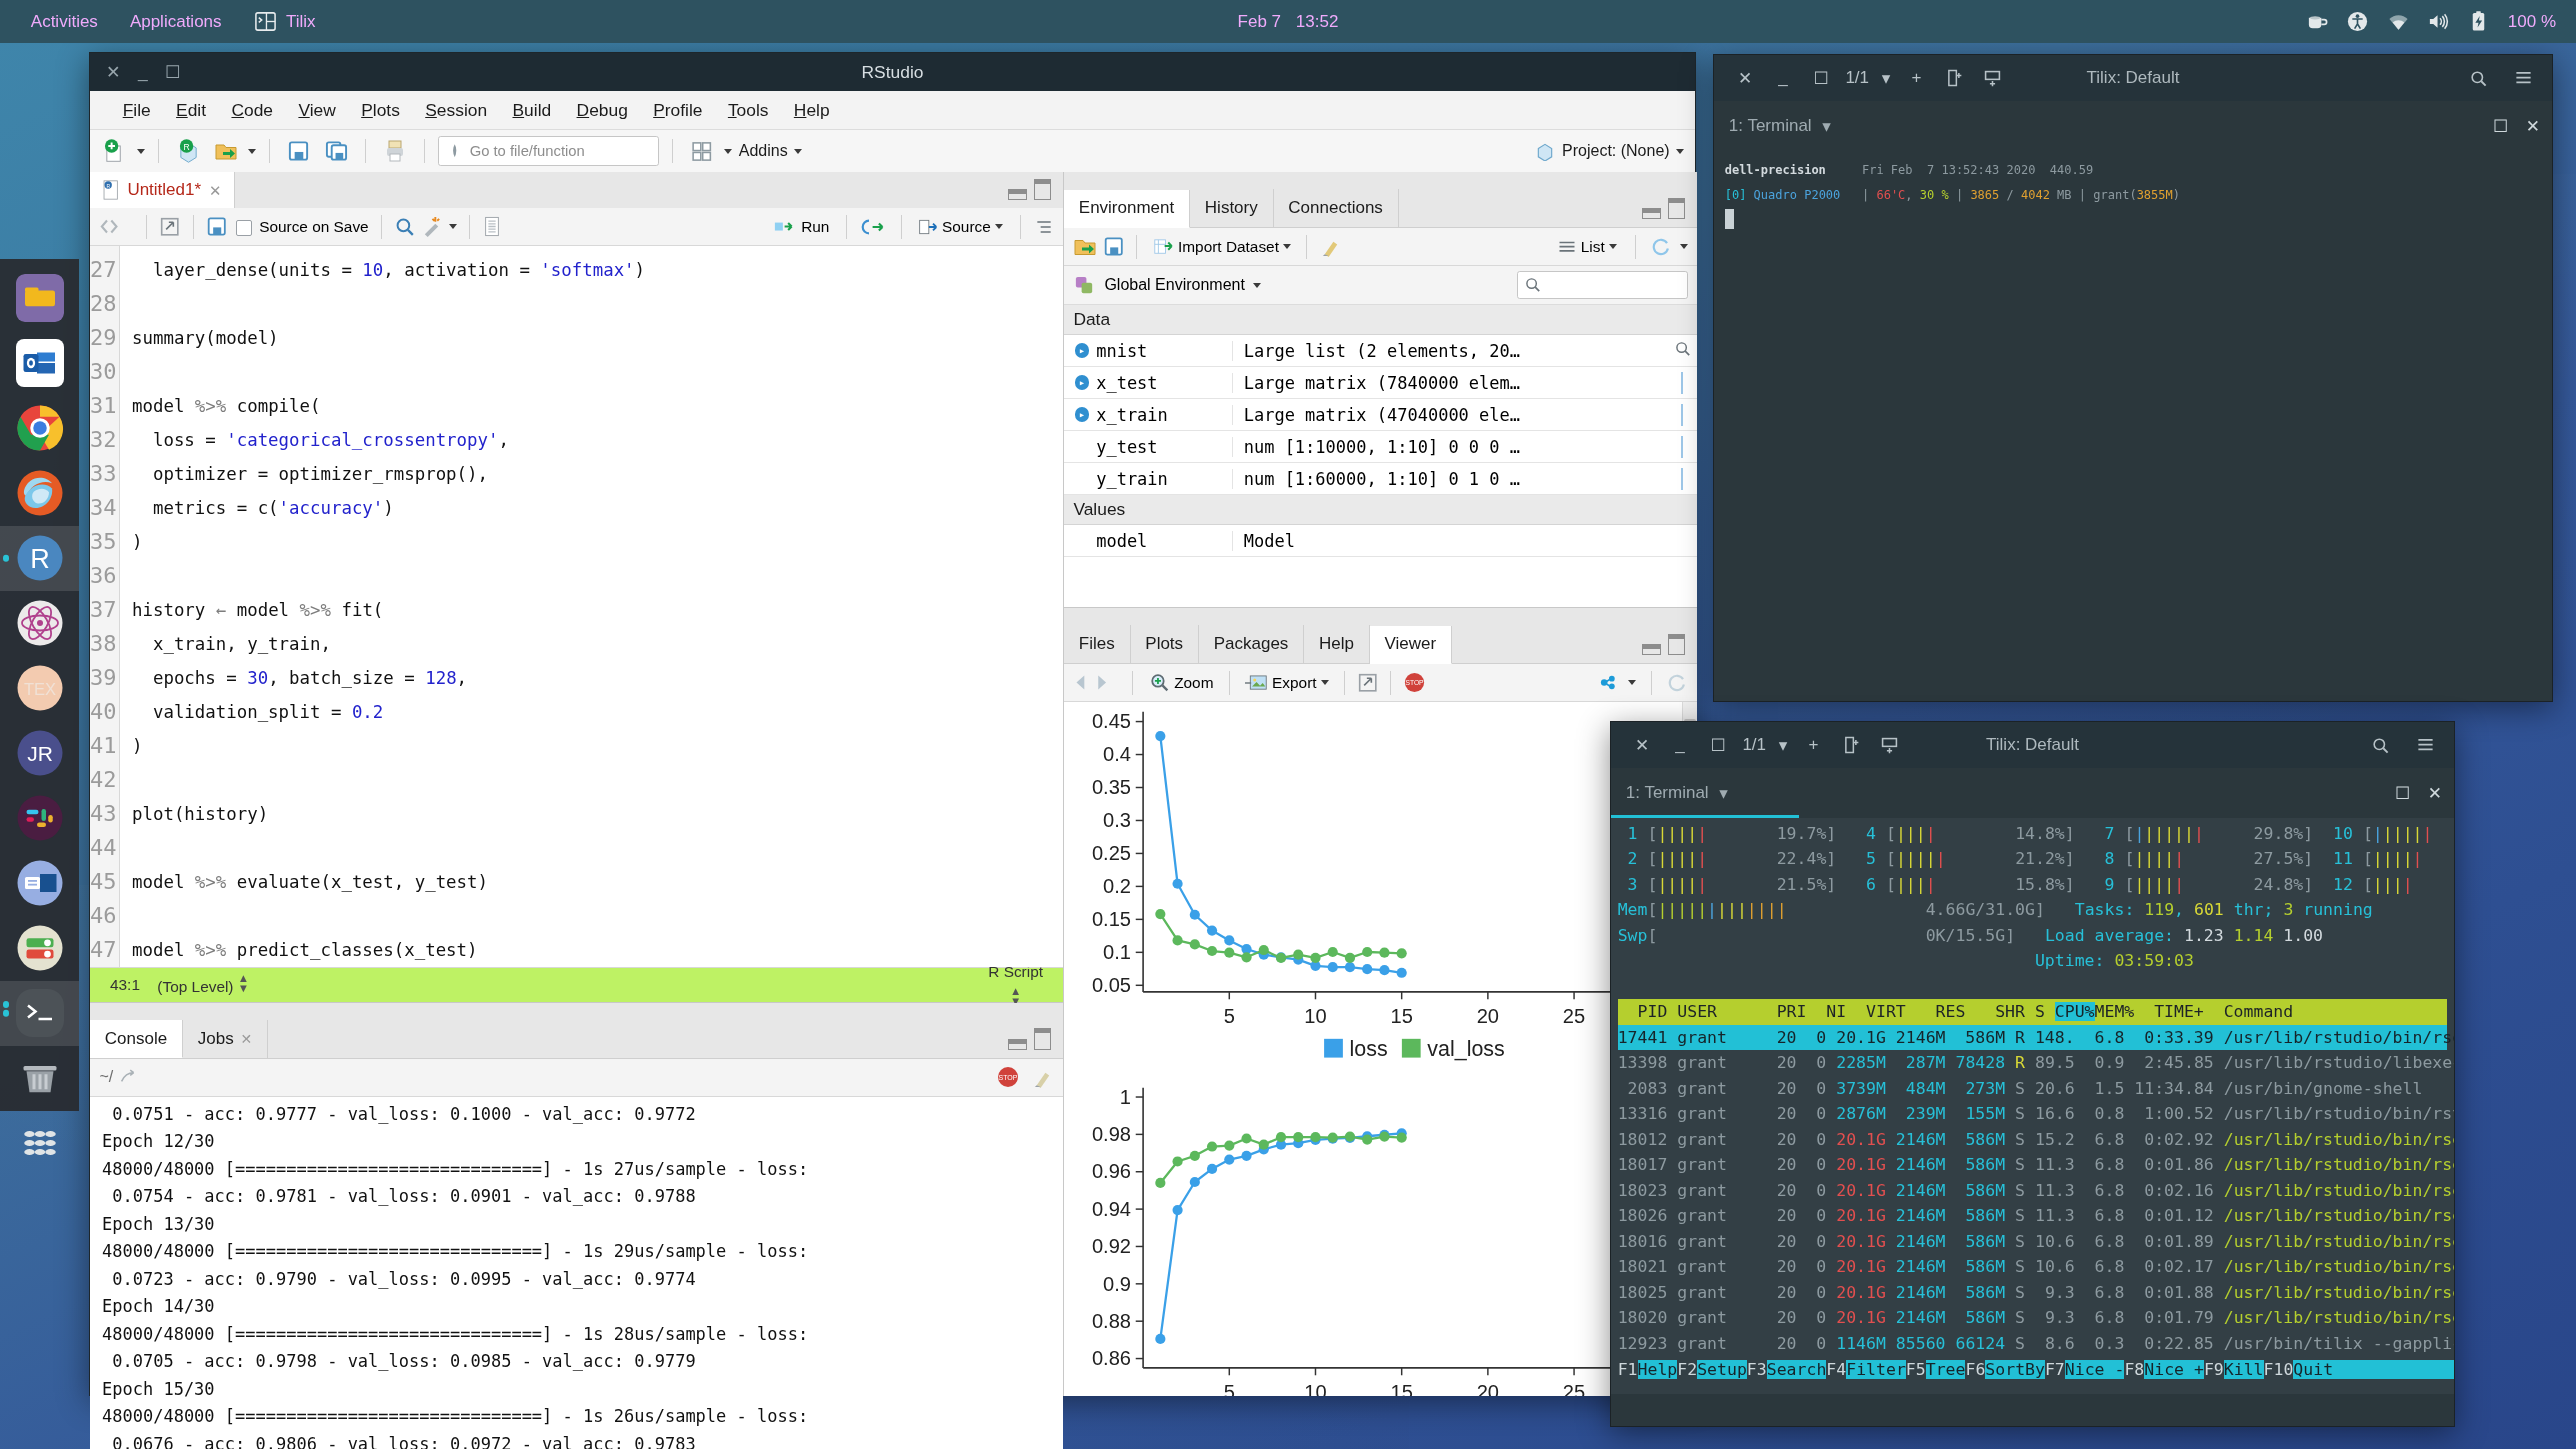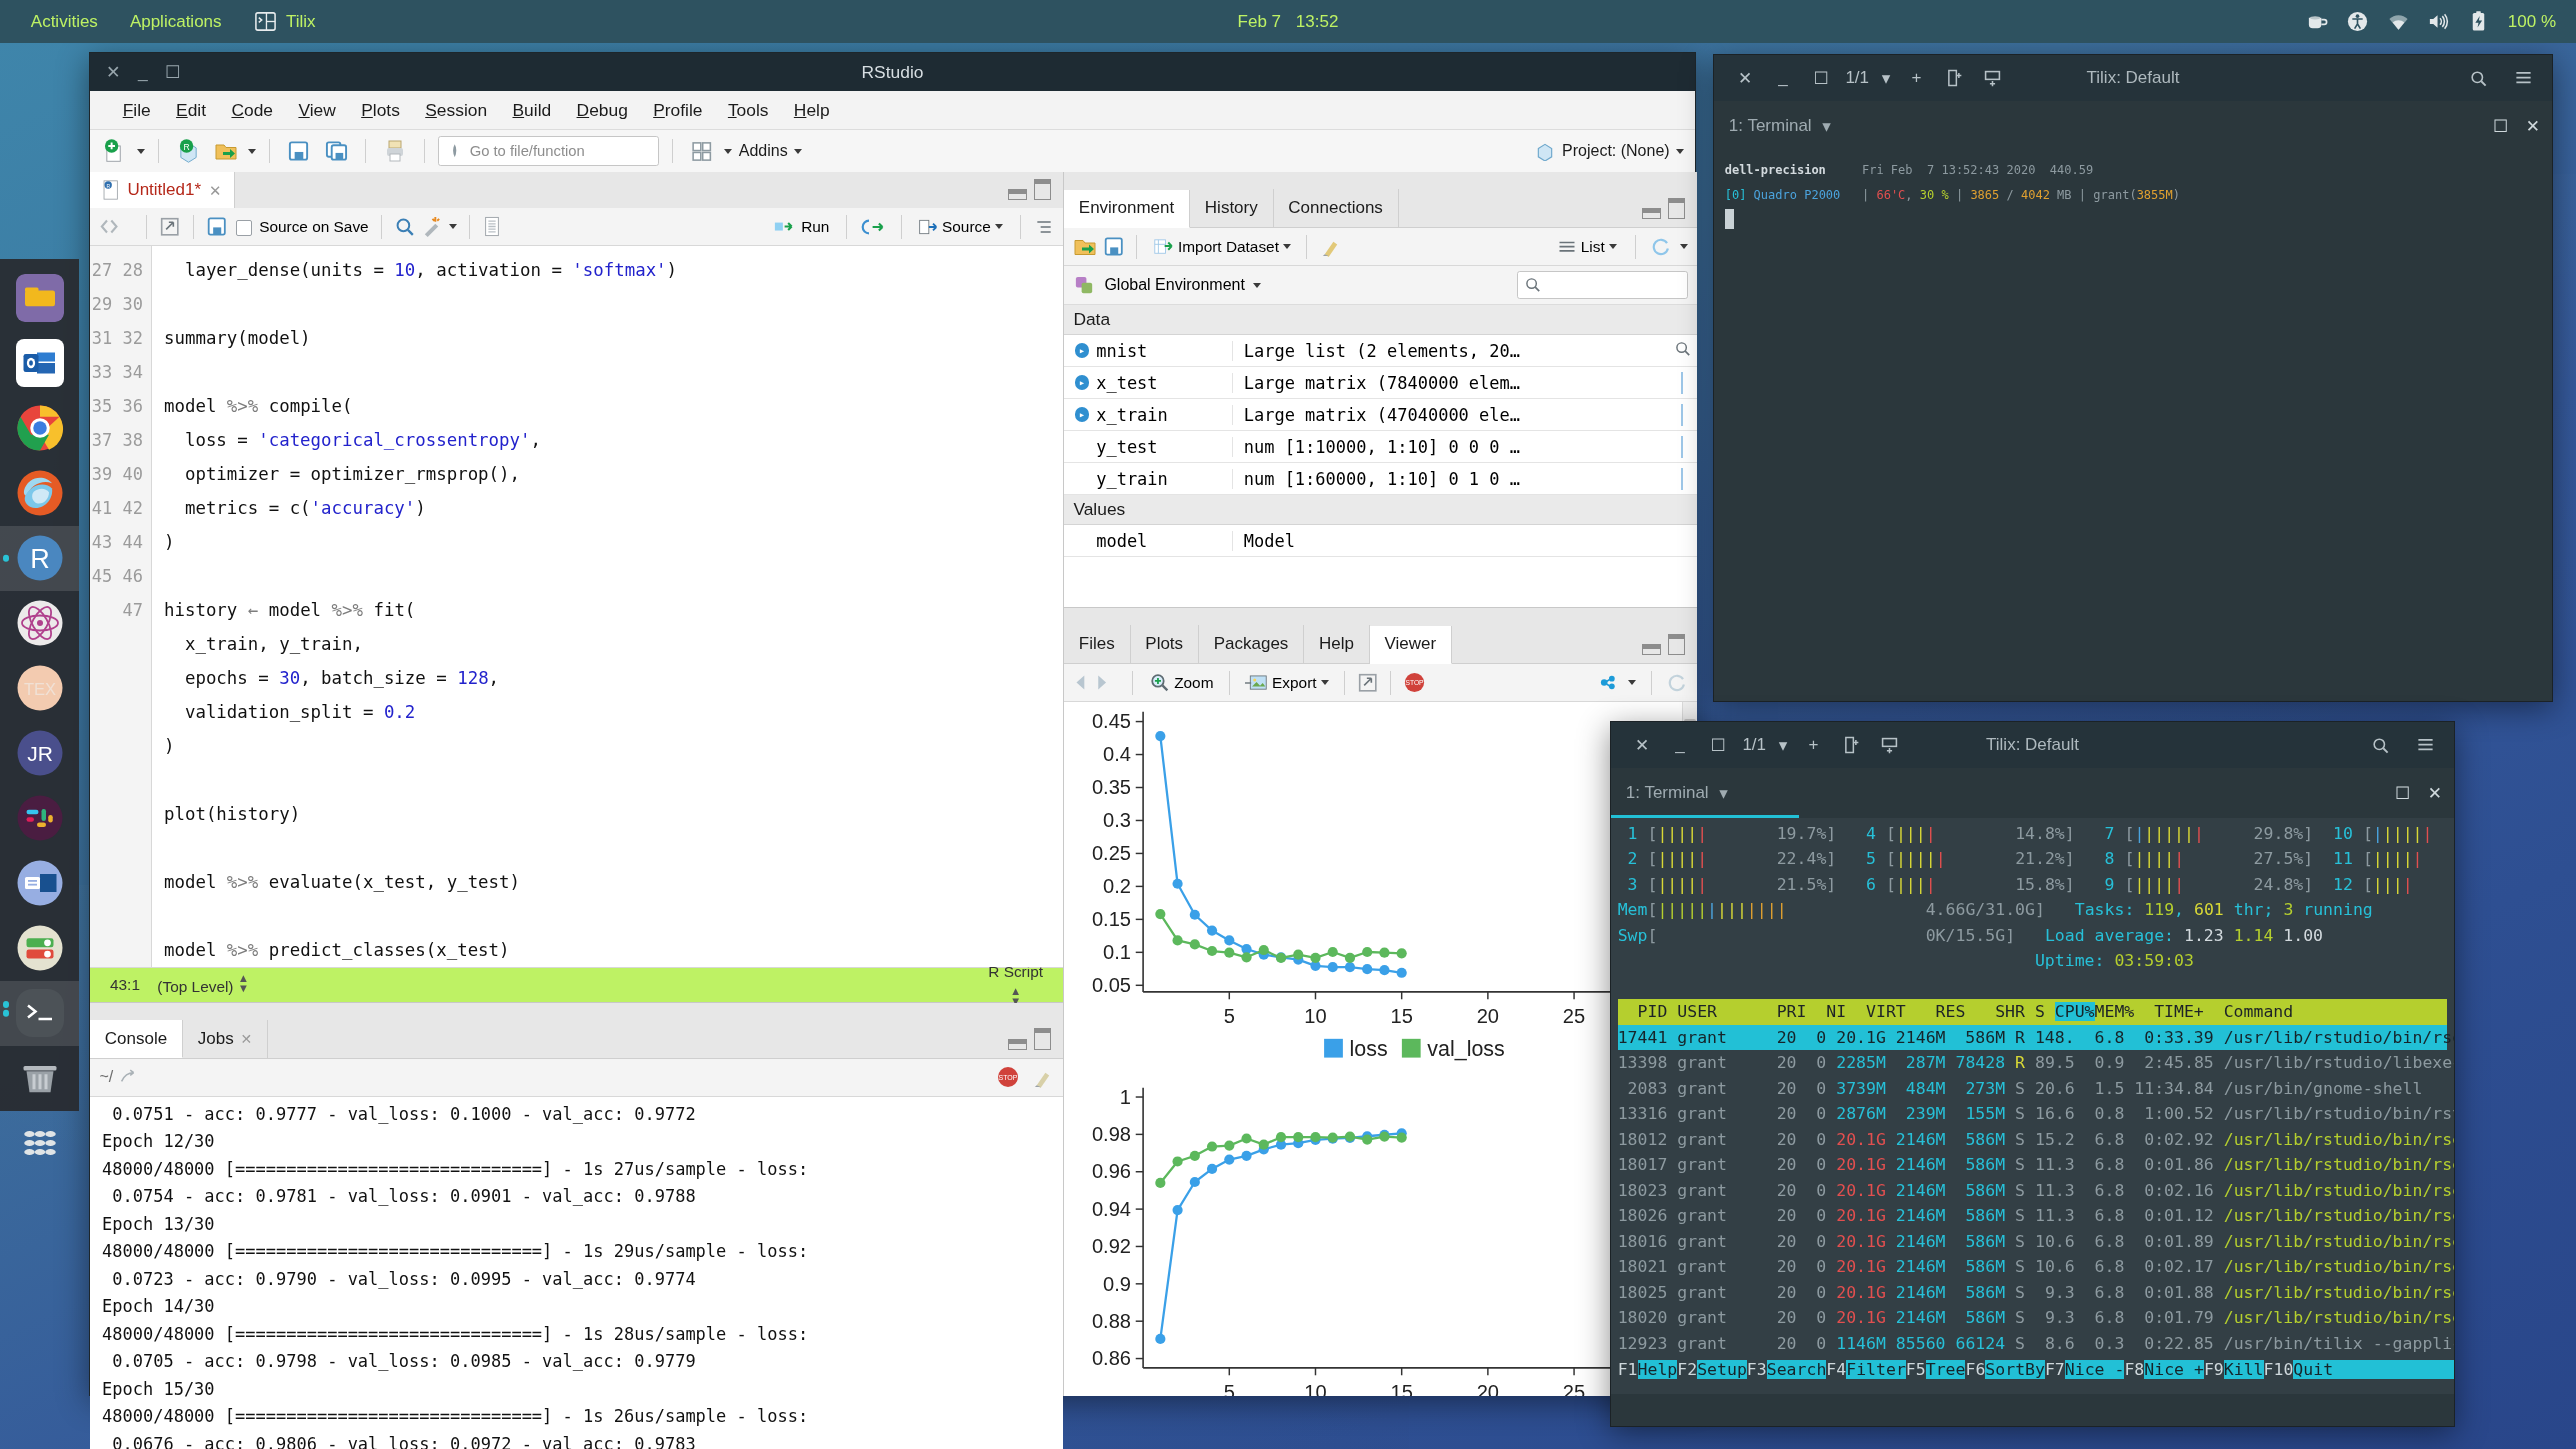--- a/index.html
+++ b/index.html
@@ -14,21 +14,21 @@
   .wall-a { left:0; top:885px; width:704px; height:564px;
     background:linear-gradient(200deg, rgba(255,255,255,.22), rgba(255,255,255,0) 70%); }
   .wall-b { left:470px; top:637px; width:939px; height:812px;
     background:linear-gradient(25deg, rgba(0,0,0,.25), rgba(0,0,0,0) 62%); }
   .wall-c { left:1778px; top:174px; width:798px; height:1275px;
     background:linear-gradient(160deg, rgba(255,255,255,.16), rgba(255,255,255,0) 58%); }
 
   
   #topbar {
     position:absolute; left:0; top:0; width:2576px; height:43px;
-    background:#2e5260; color:#bef264; display:flex; align-items:center;
+    background:#2e5260; color:#f0abfc; display:flex; align-items:center;
     font-size:17px; z-index:60;
   }
   #topbar .tb-item { padding:0 16px; height:43px; display:flex; align-items:center; gap:9.4px; }
   #topbar .tb-item.activities { margin-left:14.8px; font-weight:400; }
   #tb-clock { position:absolute; left:50%; transform:translateX(-50%); display:flex; gap:14.8px; }
   #tb-right { position:absolute; right:20px; display:flex; align-items:center; gap:17.4px; }
   .tb-ico { width:23px; height:23px; display:block; }
 
   
   #dock {
@@ -87,23 +87,23 @@
      display:flex; align-items:center; padding:0 9.4px; gap:5.4px; position:relative; font-size:15.4px; }
 
   
   #src-pane { flex:0 0 692px; border-bottom:0.7px solid #c8c8c8; }
   #src-tabs { height:36px; background:#e7e7e7; display:flex; align-items:flex-end; position:relative;}
   #src-tab { height:36px; background:#fff; display:flex; align-items:center; gap:8px;
       padding:0 12px; font-size:17px; border-right:0.7px solid #cfcfcf; }
   #src-tab .fname { color:#b5281a; }
   #src-tab .xclose { color:#9a9a9a; font-size:14.8px; }
   #code-area { flex:1; display:flex; overflow:hidden; position:relative; background:#fff; }
-  #gutter { width:62px; background:#f4f4f4; border-right:0.7px solid #d8d8d8;
+  #gutter { width:30px; background:#f4f4f4; border-right:0.7px solid #d8d8d8;
       text-align:right; padding:6.7px 8px 0 0; color:#9b9b9b;
-      font-family:"DejaVu Sans Mono", monospace; font-size:17px; line-height:34px; }
+      font-family:"DejaVu Sans Mono", monospace; font-size:22px; line-height:34px; }
   #codelines { flex:1; padding:6.7px 0 0 12px; font-family:"DejaVu Sans Mono", monospace;
       font-size:17.4px; line-height:34px; color:#111; white-space:pre; }
   .str { color:#2222cc; } .num { color:#2222cc; } .op { color:#7d7d7d; }
   #src-status { height:35px; background:#bef264; border-top:0.7px solid #d8d8d8;
       display:flex; align-items:center; padding:0 20px; gap:17.4px; font-size:15.4px; color:#333; }
   #src-status .right { margin-left:auto; display:flex; align-items:center; gap:5.4px;flex-direction:column; }
   .stepper { display:inline-block; font-size:11.4px; line-height:.9; color:#555; }
 
   
   #con-pane { flex:1; }

